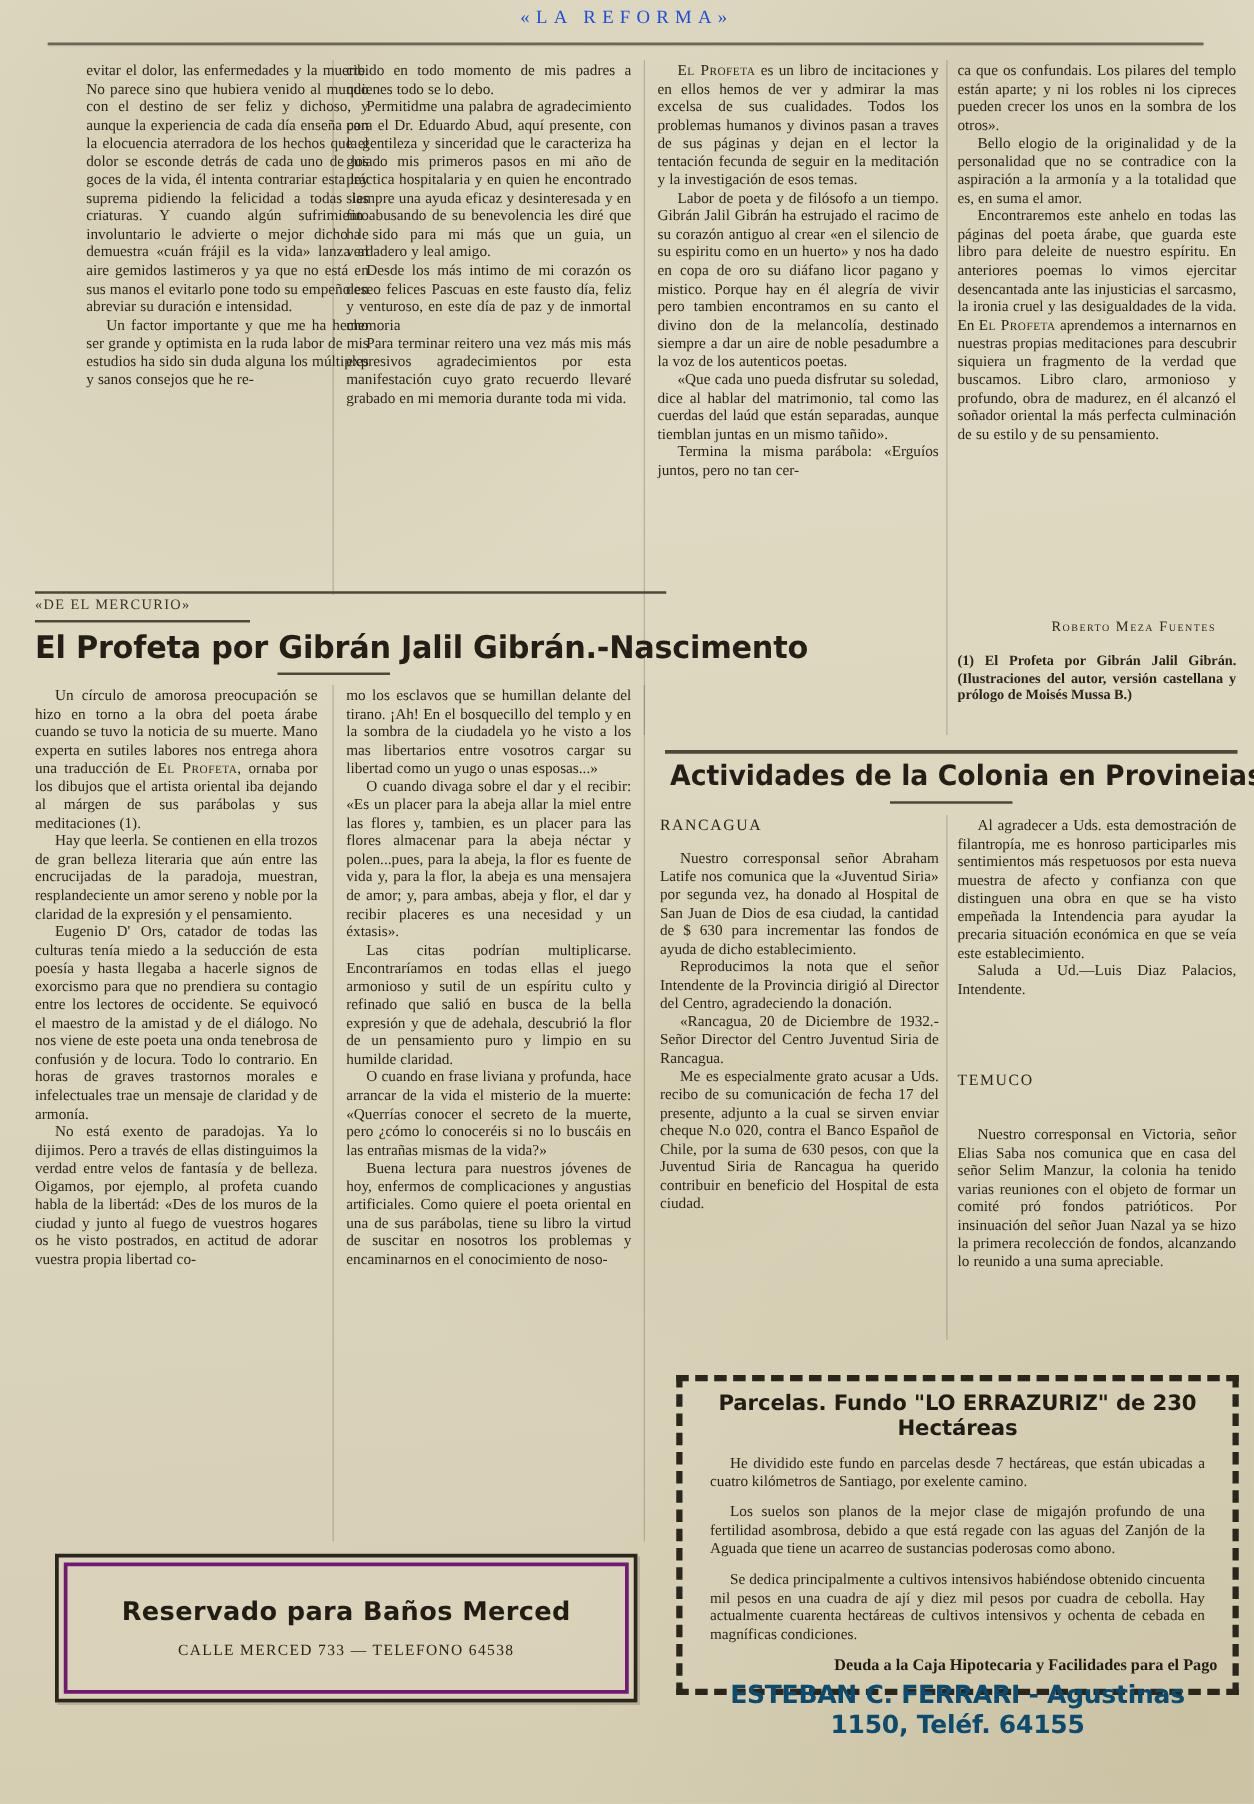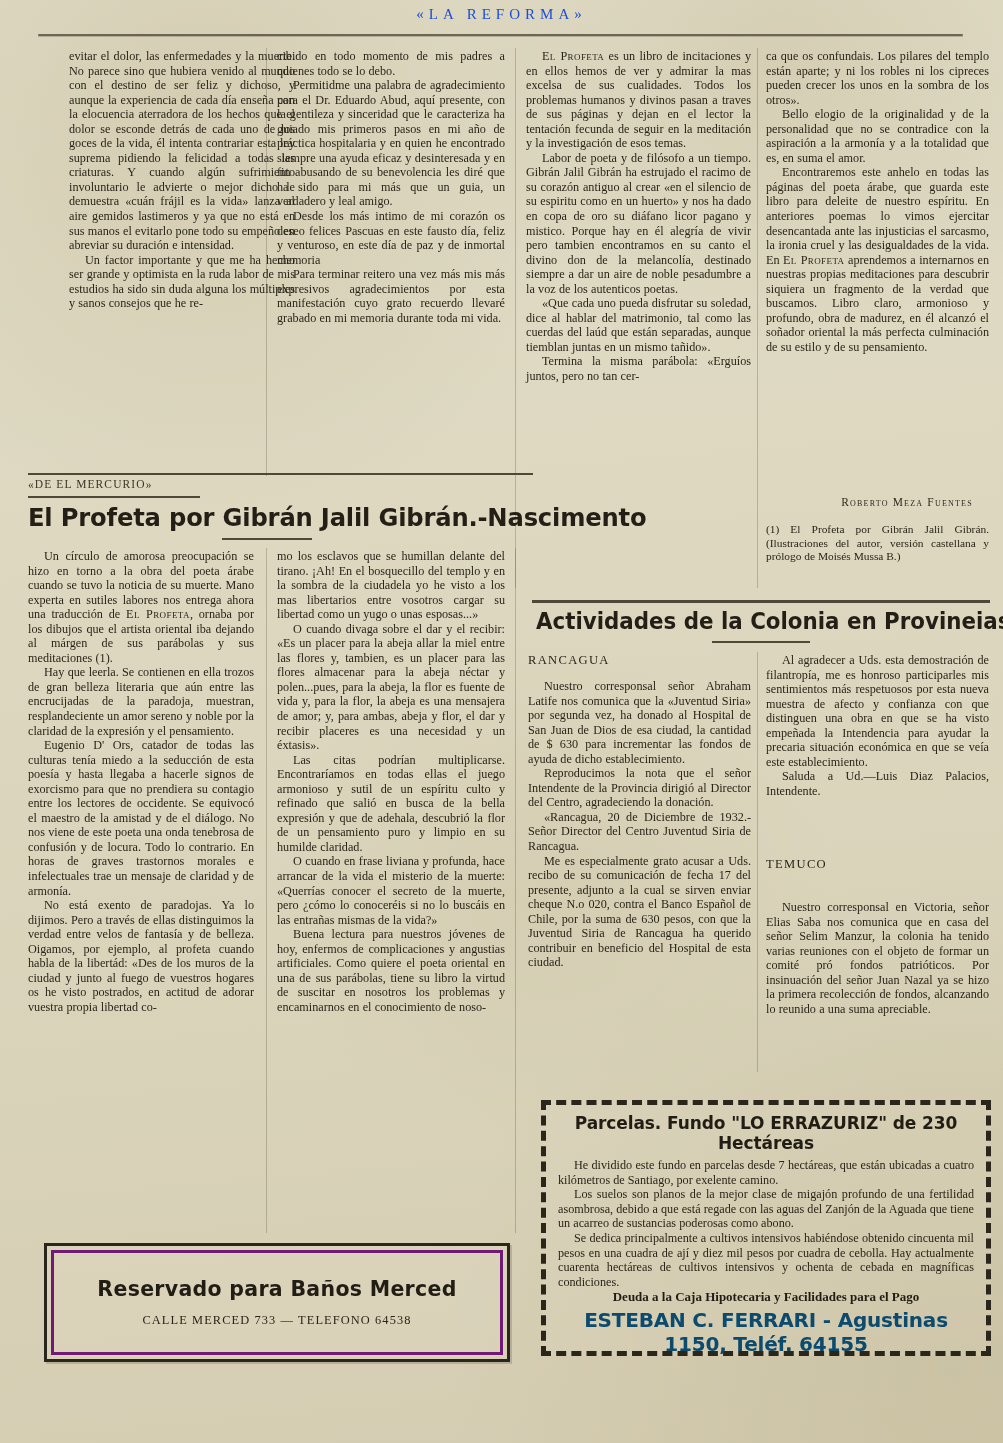--- a/index.html
+++ b/index.html
@@ -97,21 +97,21 @@
   }
   .byline{
     position:absolute;
     font-size:11.5px;letter-spacing:1.2px;
     font-variant:small-caps;
     color:#2f2a1e;
     text-align:center;
   }
   .footnote{
     position:absolute;font-size:11.4px;line-height:13.6px;
-    text-align:justify;color:#2a2519;
+    text-align:justify;color:#2a2519;font-weight:bold;
   }
 
   
   .ad-merced{
     position:absolute;
     border:3px solid #2b261c;
     background:rgba(226,221,201,.25);
     box-shadow:2px 2px 0 rgba(40,36,26,.18);
   }
   .ad-merced .inner{
@@ -140,23 +140,23 @@
   .ad-fundo-title{
     font-family:"DejaVu Sans", sans-serif;
     font-weight:bold;font-size:17px;
     text-align:center;color:#221d14;
     letter-spacing:-.1px;
     margin-bottom:5px;
   }
   .ad-fundo-body{
     font-size:12.2px;line-height:14.6px;text-align:justify;color:#2a2519;
   }
-  .ad-fundo-body p{margin:0;text-indent:16px;}
+  .ad-fundo-body p{margin:10px;text-indent:16px;}
   .ad-fundo-deuda{
-    font-size:13px;margin-top:0;text-align:center;
+    font-size:13px;margin-top:0;text-align:right;
     color:#221d14;font-weight:600;
   }
   .ad-fundo-foot{
     font-family:"DejaVu Sans", sans-serif;
     font-weight:bold;font-size:20px;
     text-align:center;color:#0c4a6e;margin-top:3px;
     letter-spacing:-.2px;
   }
 </style>
 </head>

